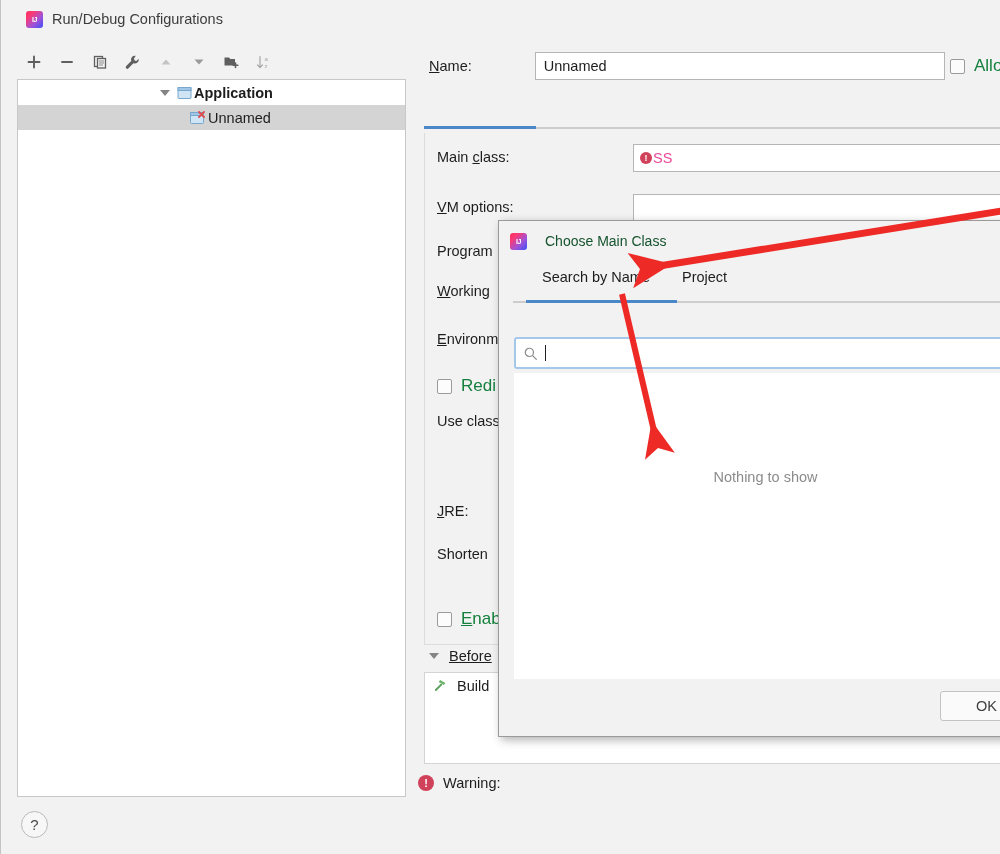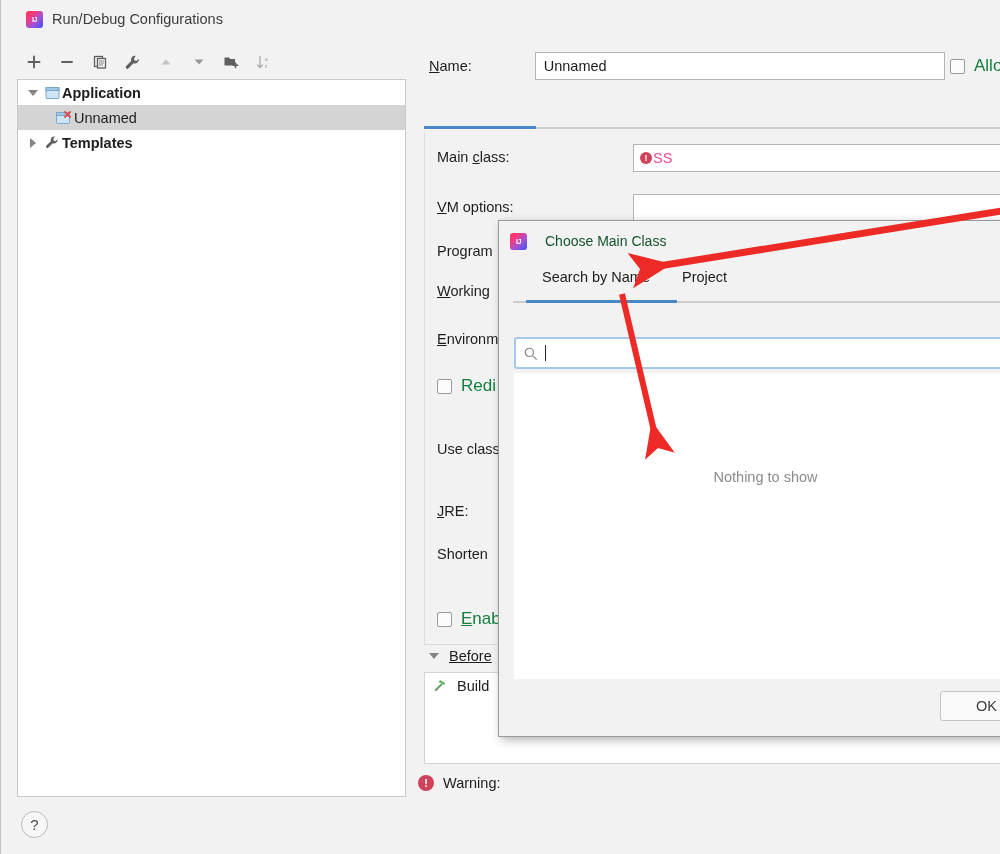--- a/index.html
+++ b/index.html
@@ -78,20 +78,21 @@
     box-sizing: border-box;
     overflow: hidden;
   }
   .tree-row {
     height: 25px;
     display: flex; align-items: center;
     font-size: 14.5px;
     color: #1d1d1d;
     padding-left: 6px;
     box-sizing: border-box;
+    justify-content: center;
   }
   .tree-row.selected { background: #d4d4d4; }
   .tree-toggle {
     width: 18px; height: 25px;
     display: flex; align-items: center; justify-content: center;
     flex: none;
   }
   .tri {
     width: 0; height: 0;
   }
@@ -415,31 +416,20 @@
         <div class="tree-ico">
           <svg width="17" height="14" viewBox="0 0 17 14">
             <rect x="0.5" y="1.5" width="13" height="11" rx="1" fill="#cfe4f5" stroke="#7aa7cc" stroke-width="1"></rect>
             <rect x="0.5" y="1.5" width="13" height="3" fill="#9fc6e6" stroke="#7aa7cc" stroke-width="1"></rect>
             <path d="M9 1l5 5M14 1l-5 5" stroke="#e04b4b" stroke-width="1.8" stroke-linecap="round"></path>
           </svg>
         </div>
         <div class="tree-label plain">Unnamed</div>
       </div>
 
-      <div class="tree-row">
-        <div class="tree-toggle">
-          <div class="tri tri-right"></div>
-        </div>
-        <div class="tree-ico">
-          <svg width="16" height="15" viewBox="0 0 17 17">
-            <path d="M11.8 1.8a4 4 0 0 0-4.6 5.3L2.2 12a1.6 1.6 0 1 0 2.3 2.3l4.9-5a4 4 0 0 0 5.3-4.6l-2.3 2.3-1.9-.5-.5-1.9z" fill="#5f5f5f"></path>
-          </svg>
-        </div>
-        <div class="tree-label">Templates</div>
-      </div>
     </div>
 
     <div class="name-row">
       <div class="lbl"><u>N</u><span id="nm-rest">ame:</span></div>
       <div class="name-input">
         <span>Unnamed</span>
       </div>
     </div>
 
     <div class="allow-box">
@@ -478,21 +468,21 @@
 
       <div class="frow" style="top:198px;">
         <span class="lbl"><u>E</u>nvironm</span>
       </div>
 
       <div class="frow" style="top:243px;">
         <span class="cb"></span>
         <span class="cb-lbl">Redi</span>
       </div>
 
-      <div class="frow" style="top:308px;align-items:center;">
+      <div class="frow" style="top:280px;align-items:center;">
         <span class="lbl">Use class</span>
       </div>
 
       <div class="frow" style="top:370px;">
         <span class="lbl"><u>J</u>RE:</span>
       </div>
 
       <div class="frow" style="top:413px;">
         <span class="lbl">Shorten</span>
       </div>

